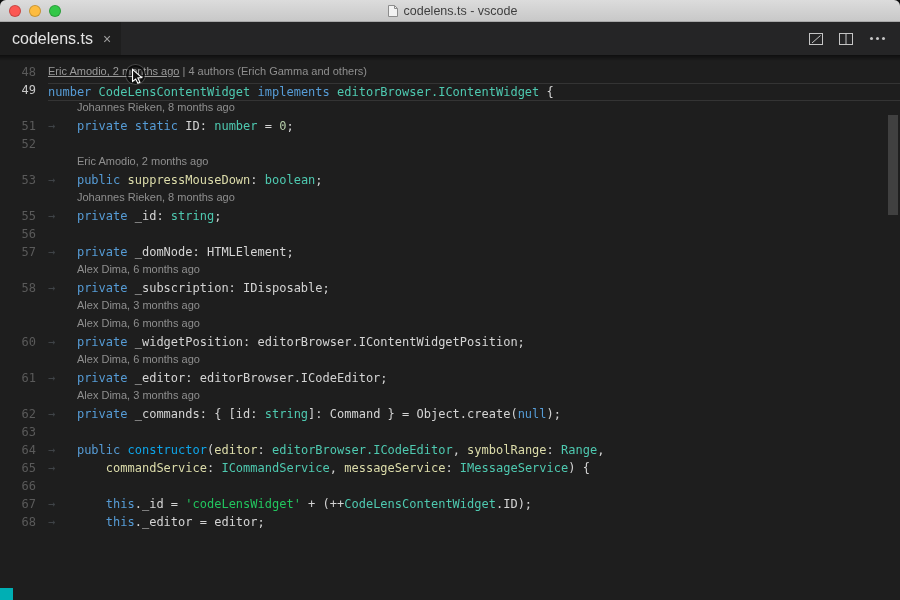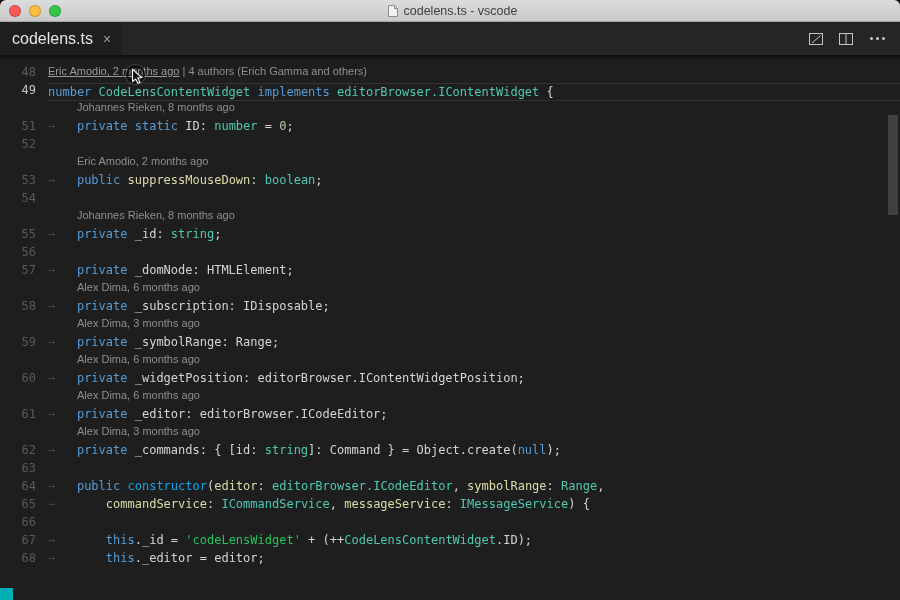--- a/index.html
+++ b/index.html
@@ -141,24 +141,20 @@
           <div class="content"></div>
         </div>
         <div class="row lens">
           <div class="gutter"></div>
           <div class="content ind1"><span class="lens">Eric Amodio, 2 months ago</span></div>
         </div>
         <div class="row code">
           <div class="gutter">53</div>
           <div class="content"><span class="ws">→   </span><span class="kw">public </span><span class="prop">suppressMouseDown</span><span class="pl">: </span><span class="ty">boolean</span><span class="pl">;</span></div>
         </div>
-        <div class="row code">
-          <div class="gutter">54</div>
-          <div class="content"></div>
-        </div>
         <div class="row lens">
           <div class="gutter"></div>
           <div class="content ind1"><span class="lens">Johannes Rieken, 8 months ago</span></div>
         </div>
         <div class="row code">
           <div class="gutter">55</div>
           <div class="content"><span class="ws">→   </span><span class="kw">private </span><span class="pl">_id: </span><span class="ty">string</span><span class="pl">;</span></div>
         </div>
         <div class="row code">
           <div class="gutter">56</div>
@@ -172,24 +168,20 @@
           <div class="gutter"></div>
           <div class="content ind1"><span class="lens">Alex Dima, 6 months ago</span></div>
         </div>
         <div class="row code">
           <div class="gutter">58</div>
           <div class="content"><span class="ws">→   </span><span class="kw">private </span><span class="pl">_subscription: IDisposable;</span></div>
         </div>
         <div class="row lens">
           <div class="gutter"></div>
           <div class="content ind1"><span class="lens">Alex Dima, 3 months ago</span></div>
-        </div>
-        <div class="row code">
-          <div class="gutter">59</div>
-          <div class="content"><span class="ws">→   </span><span class="kw">private </span><span class="pl">_symbolRange: Range;</span></div>
         </div>
         <div class="row lens">
           <div class="gutter"></div>
           <div class="content ind1"><span class="lens">Alex Dima, 6 months ago</span></div>
         </div>
         <div class="row code">
           <div class="gutter">60</div>
           <div class="content"><span class="ws">→   </span><span class="kw">private </span><span class="pl">_widgetPosition: editorBrowser.IContentWidgetPosition;</span></div>
         </div>
         <div class="row lens">

